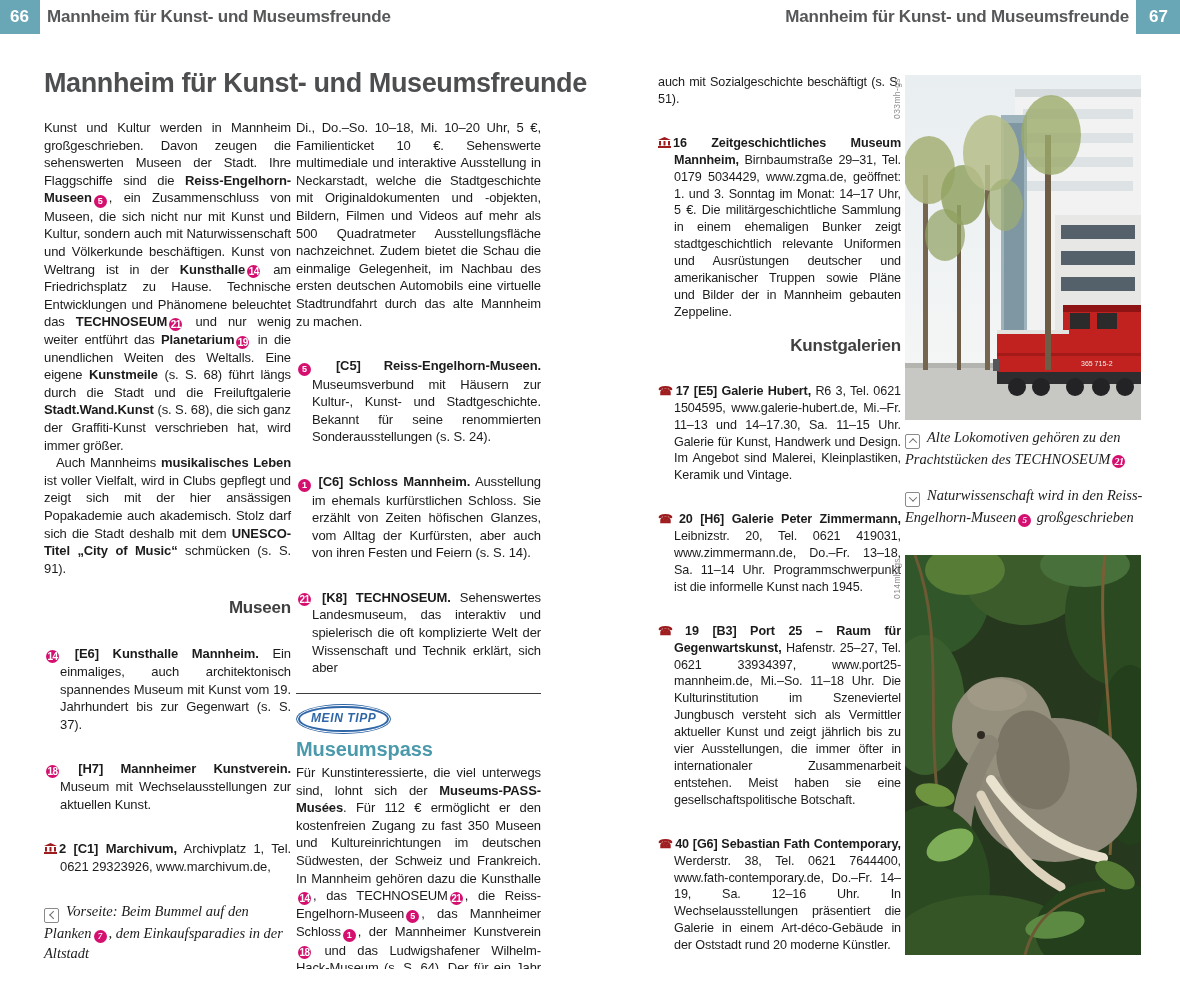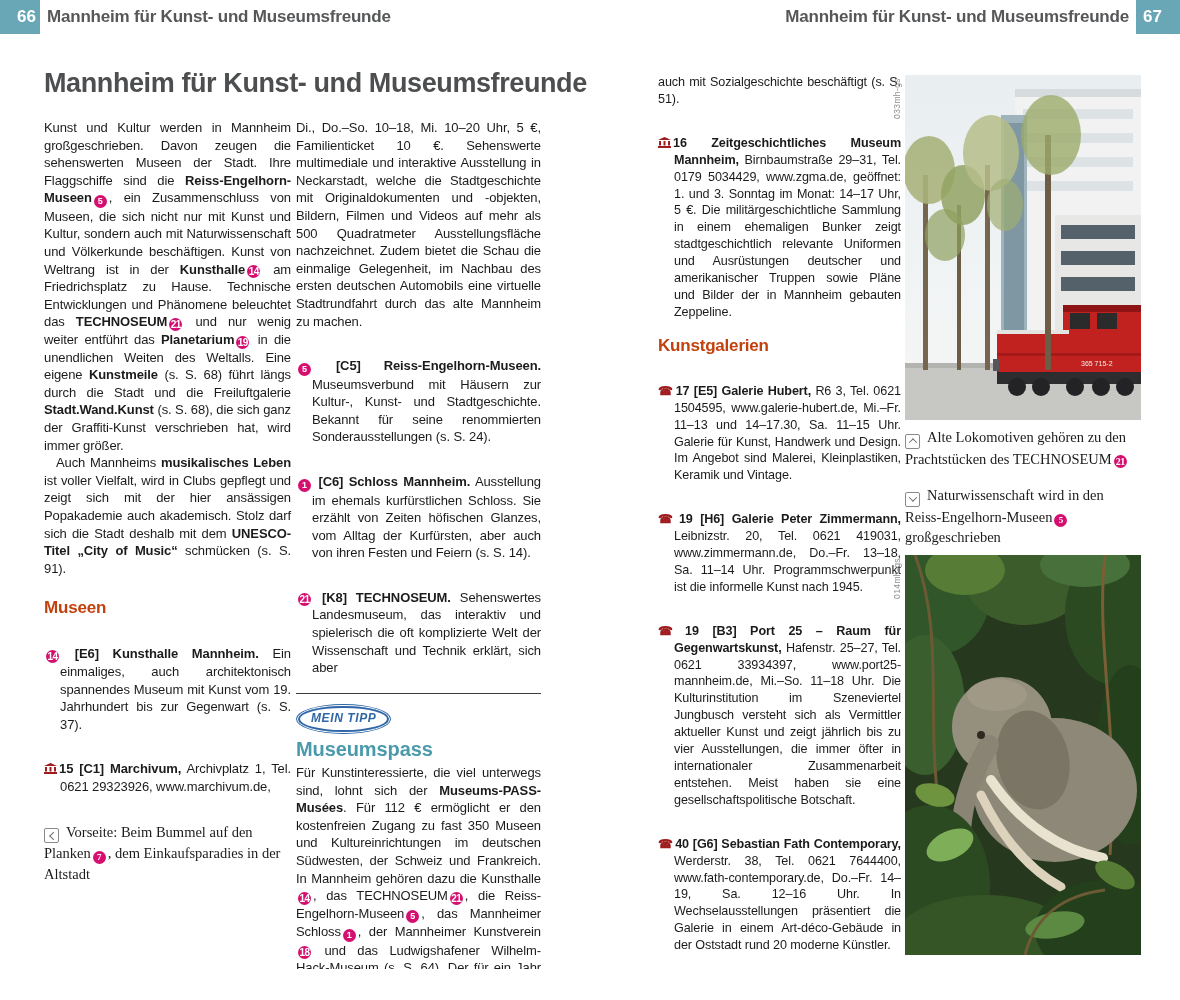--- a/index.html
+++ b/index.html
@@ -1,61 +1,61 @@
 <!DOCTYPE html>
 <html lang="de"><head>
 <meta charset="utf-8">
 <style>
   html,body{margin:0;padding:0;background:#fff;}
   .page{position:relative;width:1180px;height:1000px;background:#fff;overflow:hidden;
         font-family:"Liberation Sans",sans-serif;color:#1b1b1b;}
   
   .pagenum{position:absolute;top:0;height:34px;background:#69a6b6;color:#fff;
            font-weight:bold;font-size:17px;display:flex;align-items:center;}
-  .pagenum.left{left:0;width:40px;justify-content:flex-end;padding-right:4px;box-sizing:border-box;}
-  .pagenum.right{right:0;width:44px;justify-content:flex-start;padding-left:7px;box-sizing:border-box;}
+  .pagenum.left{left:0;width:40px;justify-content:flex-end;padding-right:11px;box-sizing:border-box;}
+  .pagenum.right{right:0;width:44px;justify-content:flex-start;padding-left:13px;box-sizing:border-box;}
   .htitle{position:absolute;top:0;height:34px;display:flex;align-items:center;
           font-weight:bold;font-size:17px;color:#565759;letter-spacing:-0.2px;}
   .htitle.left{left:47px;}
   .htitle.right{right:51px;}
   
   .main-title{position:absolute;left:44px;top:68px;font-size:27px;font-weight:bold;
               color:#4d4e50;letter-spacing:-0.4px;}
   
   .col{position:absolute;font-size:13px;line-height:17.6px;text-align:justify;
        letter-spacing:-0.1px;hyphens:auto;overflow-wrap:break-word;}
   .col1{left:44px;top:119px;width:247px;height:850px;}
   .col2{left:296px;top:119px;width:245px;height:850px;overflow:hidden;}
   .col3{left:658px;top:74px;width:243px;height:912px;font-size:12.6px;line-height:16.9px;overflow:hidden;}
   p{margin:0;}
   .indent{text-indent:12px;}
   .b{font-weight:bold;}
-  .sec-h{color:#c2410c;font-weight:bold;font-size:17px;line-height:20px;
-         margin:21px 0 12px 0;text-align:left;letter-spacing:-0.2px;}
+  .sec-h{color:#404040;font-weight:bold;font-size:17px;line-height:20px;
+         margin:21px 0 12px 0;text-align:right;letter-spacing:-0.2px;}
   .col3 .sec-h{margin:15px 0 13px 0;}
   .item{padding-left:16px;text-indent:-16px;margin-top:27px;}
   .badge{display:inline-block;width:13px;height:13px;border-radius:50%;background:#d40f6f;
          color:#fff;font-size:9px;font-weight:bold;text-align:center;line-height:13px;
          vertical-align:-1.5px;margin:0 2px;text-indent:0;letter-spacing:0;}
   .badge-2{font-size:10px;letter-spacing:-0.5px;}
   .mus-icon{display:inline-block;width:13px;height:11px;margin-right:2px;vertical-align:-1px;text-indent:0;}
   .mus-icon svg{display:block;}
   .ph-icon{color:#9e1b1e;font-weight:bold;margin-right:2px;font-size:12px;text-indent:0;}
   .arrow{display:inline-block;width:6px;height:6px;border-top:2.2px solid #9e1b1e;
          border-right:2.2px solid #9e1b1e;transform:rotate(45deg);margin:0 7px 1px 1px;text-indent:0;}
   .linkline{padding-left:16px;text-indent:-16px;text-align:left;margin-top:2px;}
   
   .tipbox{margin-top:16px;border-top:1.4px solid #3c3c3c;padding-top:10px;}
   .stamp{display:inline-block;border:2px solid #2f66a7;border-radius:50%;color:#2f66a7;
          font-style:italic;font-weight:bold;font-size:12px;letter-spacing:0.6px;
          padding:2px 11px 3px 11px;box-shadow:0 0 0 1px #fff,0 0 0 2px #2f66a7;
          margin:2px 0 7px 2px;white-space:nowrap;}
   .tip-h{color:#4b9aab;font-weight:bold;font-size:20px;margin:2px 0 5px 0;text-align:left;}
   
-  .caption{font-family:"Liberation Serif",serif;font-size:14.5px;
+  .caption{font-family:"Liberation Serif",serif;font-style:italic;font-size:14.5px;
            line-height:20px;text-align:left;letter-spacing:0;}
   .col1 .caption{margin-top:26px;text-indent:0;padding-left:0;}
   .boxicon{display:inline-flex;width:13px;height:13px;border:1px solid #8a8a8a;border-radius:2px;
            align-items:center;justify-content:center;margin-right:7px;vertical-align:-2px;
            font-style:normal;text-indent:0;}
   .chev{display:inline-block;width:5px;height:5px;border-top:1.6px solid #6d6d6d;border-right:1.6px solid #6d6d6d;}
   .chev.up{transform:rotate(-45deg) translate(-1px,1px);}
   .chev.down{transform:rotate(135deg) translate(-1px,1px);}
   .chev.left{transform:rotate(-135deg) translate(-1px,1px);}
   
@@ -82,27 +82,28 @@
   <div class="pagenum right">67</div>
 
   <div class="main-title">Mannheim für Kunst- und Museumsfreunde</div>
 
   <div class="col col1">
     <p><span>Kunst und Kultur werden in Mannheim großgeschrieben. Davon zeugen die sehenswerten Museen der Stadt. Ihre Flaggschiffe sind die </span><span class="b">Reiss-Engelhorn-Museen</span><span class="badge">5</span><span>, ein Zusammenschluss von Museen, die sich nicht nur mit Kunst und Kultur, sondern auch mit Naturwissenschaft und Völkerkunde beschäftigen. Kunst von Weltrang ist in der </span><span class="b">Kunsthalle</span><span class="badge badge-2">14</span><span> am Friedrichsplatz zu Hause. Technische Entwicklungen und Phänomene beleuchtet das </span><span class="b">TECHNOSEUM</span><span class="badge badge-2">21</span><span> und nur wenig weiter entführt das </span><span class="b">Planetarium</span><span class="badge badge-2">19</span><span> in die unendlichen Weiten des Weltalls. Eine eigene </span><span class="b">Kunstmeile</span><span> (s. S. 68) führt längs durch die Stadt und die Freiluftgalerie </span><span class="b">Stadt.Wand.Kunst</span><span> (s. S. 68), die sich ganz der Graffiti-Kunst verschrieben hat, wird immer größer.</span></p>
     <p class="indent"><span>Auch Mannheims </span><span class="b">musikalisches Leben</span><span> ist voller Vielfalt, wird in Clubs gepflegt und zeigt sich mit der hier ansässigen Popakademie auch akademisch. Stolz darf sich die Stadt deshalb mit dem </span><span class="b">UNESCO-Titel „City of Music“</span><span> schmücken (s. S. 91).</span></p>
     <div class="sec-h">Museen</div>
     <div>
         <div class="item"><span class="badge badge-2">14</span><span> </span><span class="b">[E6] Kunsthalle Mannheim.</span><span> Ein einmaliges, auch architektonisch spannendes Museum mit Kunst vom 19. Jahrhundert bis zur Gegenwart (s. S. 37).</span></div>
+        <div class="item"><span class="badge badge-2">18</span><span> </span><span class="b">[H7] Mannheimer Kunstverein.</span><span> Museum mit Wechselausstellungen zur aktuellen Kunst.</span></div>
         <div class="item"><span class="mus-icon"><svg width="13" height="11" viewBox="0 0 13 11">
               <path d="M6.5 0 L13 3 L0 3 Z" fill="#9e1b1e"></path>
               <rect x="1" y="4" width="2" height="4.5" fill="#9e1b1e"></rect>
               <rect x="5.5" y="4" width="2" height="4.5" fill="#9e1b1e"></rect>
               <rect x="10" y="4" width="2" height="4.5" fill="#9e1b1e"></rect>
               <rect x="0" y="9" width="13" height="2" fill="#9e1b1e"></rect>
-            </svg></span><span class="b">15 [C1] Marchivum,</span><span> Archivplatz 1, Tel. 0621 29323926, www.marchivum.de,</span></div>
+            </svg></span><span class="b">2 [C1] Marchivum,</span><span> Archivplatz 1, Tel. 0621 29323926, www.marchivum.de,</span></div>
       </div>
     <p class="caption"><span class="boxicon">
           <i class="chev left"></i>
         </span><span>Vorseite: Beim Bummel auf den Planken</span><span class="badge">7</span><span>, dem Einkaufsparadies in der Altstadt</span></p>
   </div>
 
   <div class="col col2">
     <p><span>Di., Do.–So. 10–18, Mi. 10–20 Uhr, 5 €, Familienticket 10 €. Sehenswerte multimediale und interaktive Ausstellung in Neckarstadt, welche die Stadtgeschichte mit Originaldokumenten und -objekten, Bildern, Filmen und Videos auf mehr als 500 Quadratmeter Ausstellungsfläche nachzeichnet. Zudem bietet die Schau die einmalige Gelegenheit, im Nachbau des ersten deutschen Automobils eine virtuelle Stadtrundfahrt durch das alte Mannheim zu machen.</span></p>
     <div>
         <div class="item"><span class="badge">5</span><span> </span><span class="b">[C5] Reiss-Engelhorn-Museen.</span><span> Museumsverbund mit Häusern zur Kultur-, Kunst- und Stadtgeschichte. Bekannt für seine renommierten Sonderausstellungen (s. S. 24).</span></div>
@@ -122,21 +123,21 @@
     <div class="item"><span class="mus-icon"><svg width="13" height="11" viewBox="0 0 13 11">
             <path d="M6.5 0 L13 3 L0 3 Z" fill="#9e1b1e"></path>
             <rect x="1" y="4" width="2" height="4.5" fill="#9e1b1e"></rect>
             <rect x="5.5" y="4" width="2" height="4.5" fill="#9e1b1e"></rect>
             <rect x="10" y="4" width="2" height="4.5" fill="#9e1b1e"></rect>
             <rect x="0" y="9" width="13" height="2" fill="#9e1b1e"></rect>
           </svg></span><span class="b">16 Zeitgeschichtliches Museum Mannheim,</span><span> Birnbaumstraße 29–31, Tel. 0179 5034429, www.zgma.de, geöffnet: 1. und 3. Sonntag im Monat: 14–17 Uhr, 5 €. Die militärgeschichtliche Sammlung in einem ehemaligen Bunker zeigt stadtgeschichtlich relevante Uniformen und Ausrüstungen deutscher und amerikanischer Truppen sowie Pläne und Bilder der in Mannheim gebauten Zeppeline.</span></div>
     <div class="sec-h">Kunstgalerien</div>
     <div>
         <div class="item"><span class="ph-icon">☎</span><span class="b">17 [E5] Galerie Hubert,</span><span> R6 3, Tel. 0621 1504595, www.galerie-hubert.de, Mi.–Fr. 11–13 und 14–17.30, Sa. 11–15 Uhr. Galerie für Kunst, Handwerk und Design. Im Angebot sind Malerei, Kleinplastiken, Keramik und Vintage.</span></div>
-        <div class="item"><span class="ph-icon">☎</span><span class="b">19 [H6] Galerie Peter Zimmermann,</span><span> Leibnizstr. 20, Tel. 0621 419031, www.zimmermann.de, Do.–Fr. 13–18, Sa. 11–14 Uhr. Programmschwerpunkt ist die informelle Kunst nach 1945.</span></div>
+        <div class="item"><span class="ph-icon">☎</span><span class="b">20 [H6] Galerie Peter Zimmermann,</span><span> Leibnizstr. 20, Tel. 0621 419031, www.zimmermann.de, Do.–Fr. 13–18, Sa. 11–14 Uhr. Programmschwerpunkt ist die informelle Kunst nach 1945.</span></div>
         <div class="item"><span class="ph-icon">☎</span><span class="b">19 [B3] Port 25 – Raum für Gegenwartskunst,</span><span> Hafenstr. 25–27, Tel. 0621 33934397, www.port25-mannheim.de, Mi.–So. 11–18 Uhr. Die Kulturinstitution im Szeneviertel Jungbusch versteht sich als Vermittler aktueller Kunst und zeigt jährlich bis zu vier Ausstellungen, die immer öfter in internationaler Zusammenarbeit entstehen. Meist haben sie eine gesellschaftspolitische Botschaft.</span></div>
         <div class="item"><span class="ph-icon">☎</span><span class="b">40 [G6] Sebastian Fath Contemporary,</span><span> Werderstr. 38, Tel. 0621 7644400, www.fath-contemporary.de, Do.–Fr. 14–19, Sa. 12–16 Uhr. In Wechselausstellungen präsentiert die Galerie in einem Art-déco-Gebäude in der Oststadt rund 20 moderne Künstler.</span></div>
       </div>
   </div>
 
   <div class="credit credit1">033mh-gs</div>
   <div class="photo photo1">
     <svg width="236" height="345" viewBox="0 0 236 345">
       <defs>
         <linearGradient id="sky" x1="0" y1="0" x2="0" y2="1">

